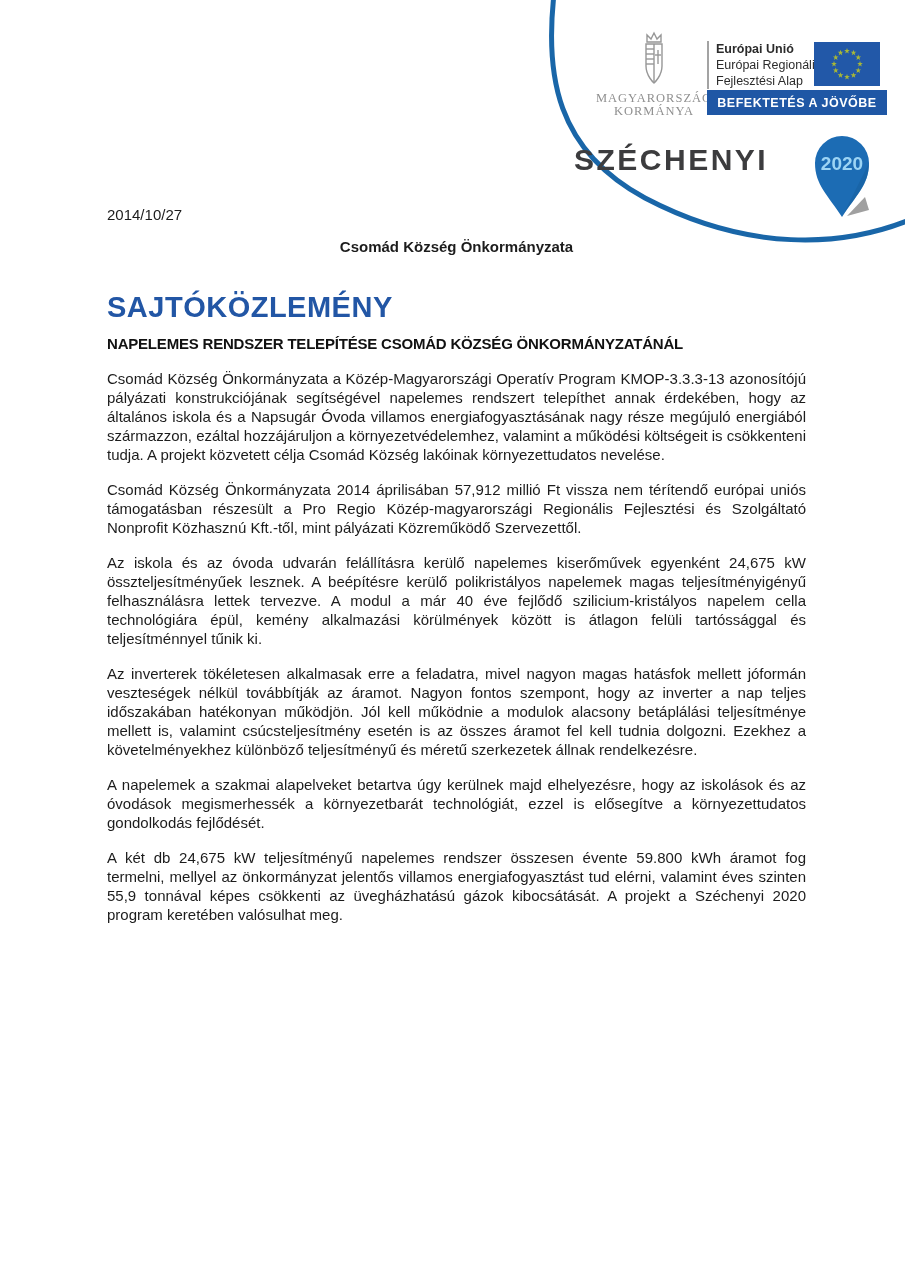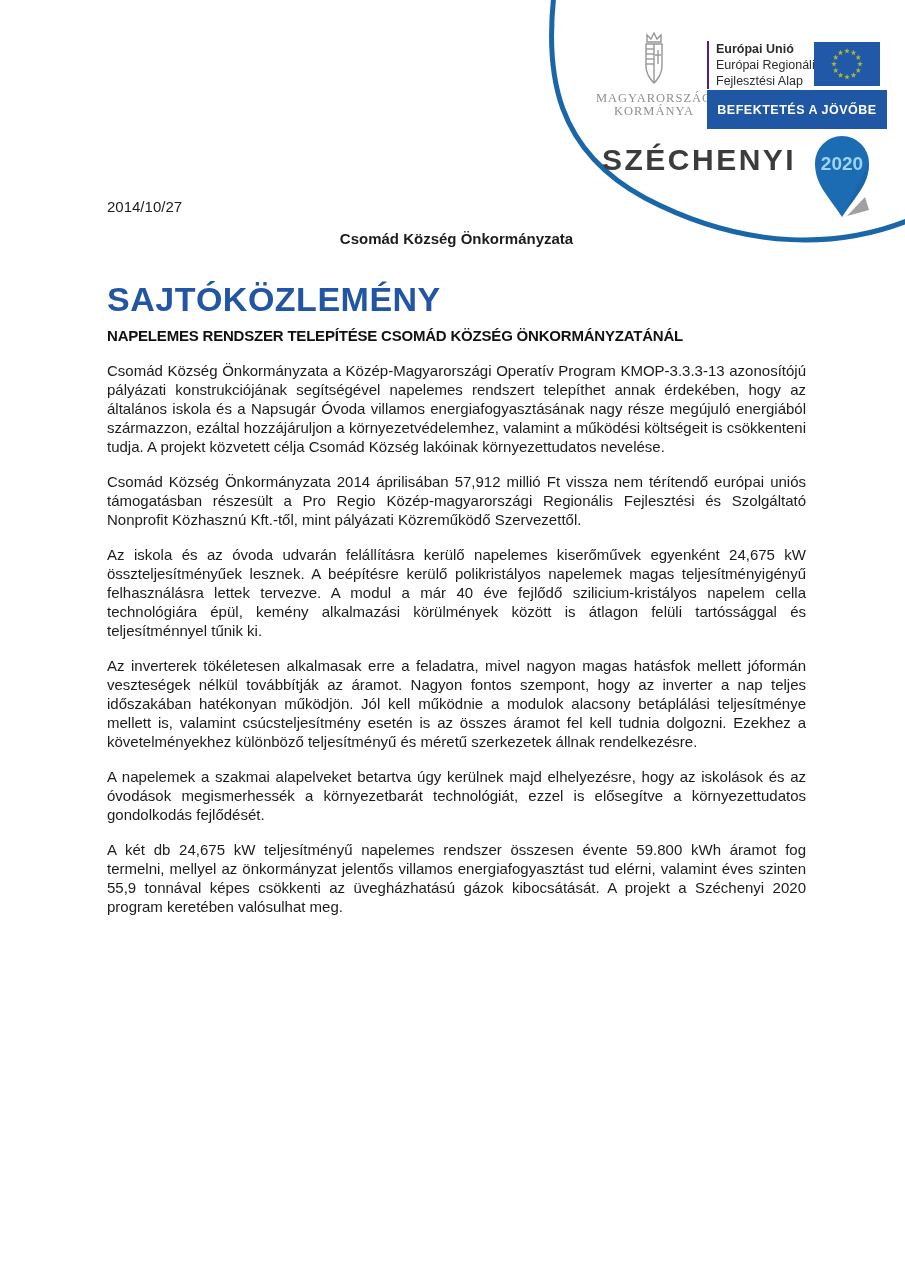--- a/index.html
+++ b/index.html
@@ -18,48 +18,48 @@
     text-align:center;color:#909090;
   }
   .gov-crest{display:block;margin:0 auto 2px auto;}
   .gov-name{
     font-family:"Liberation Serif", serif;
     font-size:12.5px;line-height:13px;letter-spacing:1px;
     color:#8f8f8f;
   }
   .eu-block{
     position:absolute;left:707px;top:41px;width:100px;height:48px;
-    border-left:2px solid #4c1d95;padding-left:7px;
+    border-left:2px solid #a3a3a3;padding-left:7px;
   }
   .eu-line{font-size:12.5px;line-height:16px;color:#2b2b2b;white-space:nowrap;}
   .eu-line.first{font-weight:bold;}
   .eu-flag{position:absolute;left:814px;top:42px;}
   .banner{
-    position:absolute;left:707px;top:90px;width:180px;height:39px;
+    position:absolute;left:707px;top:90px;width:180px;height:25px;
     background:#1f57a5;color:#ffffff;
     font-size:12.5px;font-weight:bold;letter-spacing:0.5px;
     display:flex;align-items:center;justify-content:center;
     white-space:nowrap;
   }
   .szechenyi{
-    position:absolute;left:602px;top:143px;
+    position:absolute;left:574px;top:143px;
     font-size:30px;font-weight:bold;letter-spacing:2.5px;
     color:#3c3c3e;white-space:nowrap;
   }
   .pin{position:absolute;left:812px;top:133px;}
   
   .content{
-    position:absolute;left:107px;top:197px;width:699px;
+    position:absolute;left:107px;top:205px;width:699px;
     font-size:15px;line-height:19px;
   }
   .date{margin:0 0 13px 0;}
   .org{margin:0 0 36px 0;font-weight:bold;text-align:center;}
   .title{
     margin:0 0 12px 0;
-    font-size:34px;line-height:30px;font-weight:bold;
+    font-size:29px;line-height:30px;font-weight:bold;
     color:#2256a5;letter-spacing:0.5px;white-space:nowrap;
   }
   .headline{
     margin:0 0 3px 0;
     font-size:15px;font-weight:bold;letter-spacing:-0.2px;
     white-space:nowrap;color:#111111;
   }
   .lead{
     margin:0 0 36px 0;
     font-weight:bold;letter-spacing:-0.2px;

